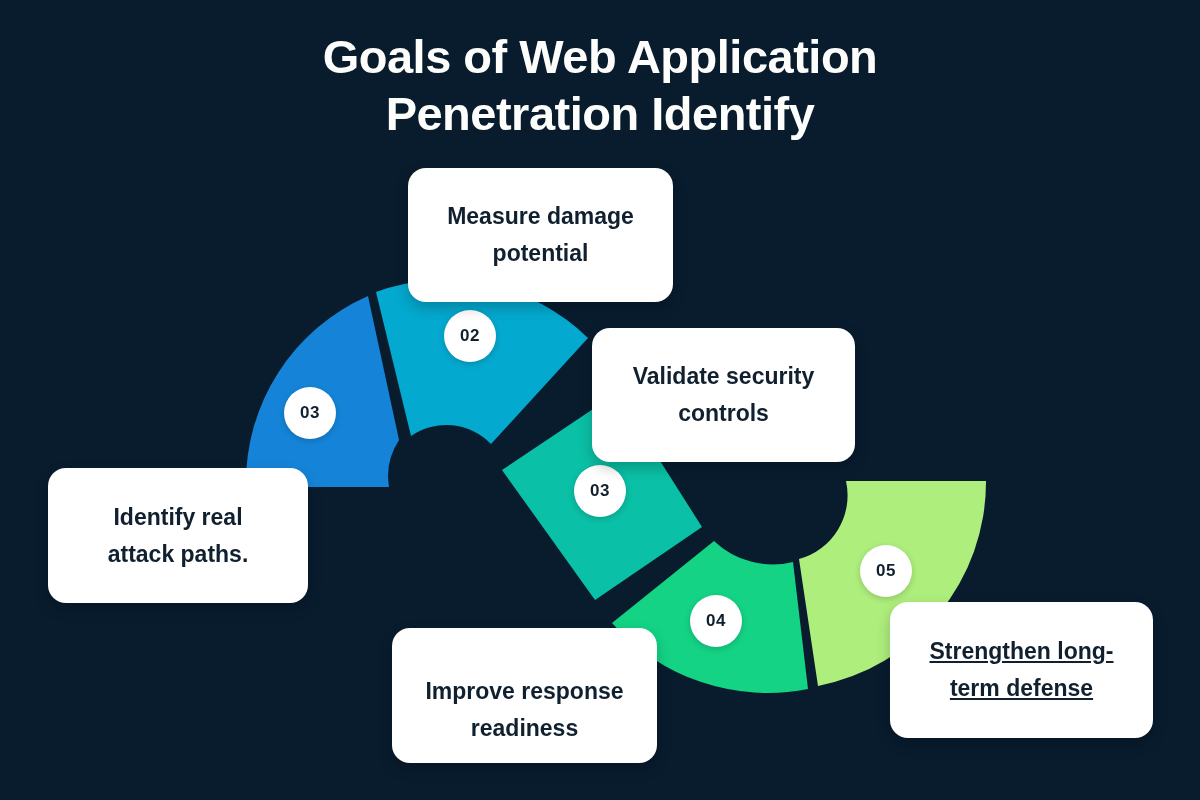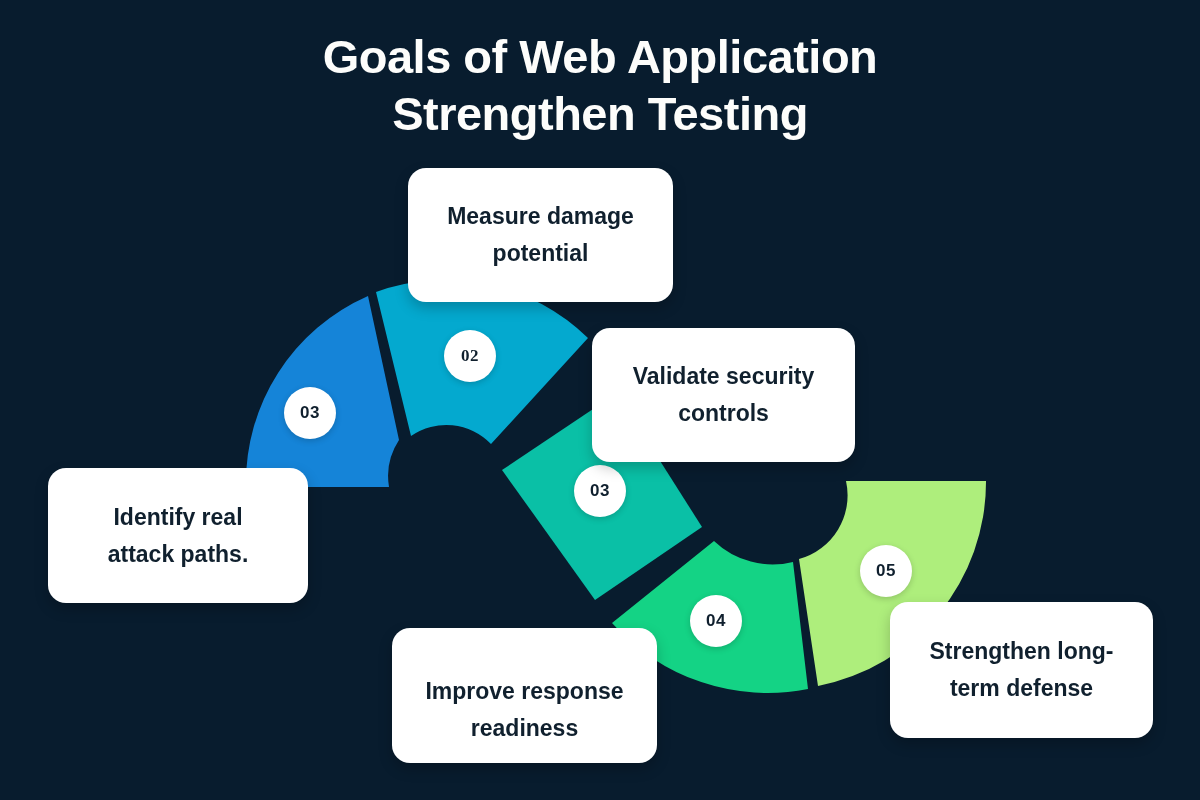--- a/index.html
+++ b/index.html
@@ -38,36 +38,36 @@
   
   .card-1{left:48px;top:468px;width:260px;height:135px;}
   .card-1 p{width:185px;}
   .card-2{left:408px;top:168px;width:265px;height:134px;}
   .card-2 p{width:212px;}
   .card-3{left:592px;top:328px;width:263px;height:134px;}
   .card-3 p{width:212px;}
   .card-4{left:392px;top:628px;width:265px;height:135px;}
   .card-4 p{width:222px;margin-top:28px;}
   .card-5{left:890px;top:602px;width:263px;height:136px;}
-  .card-5 p{width:215px;}
+  .card-5 p{width:215px;text-decoration:underline;}
   
   .badge-1{left:284px;top:387px;}
-  .badge-2{left:444px;top:330px;font-family:Liberation Serif, serif;}
+  .badge-2{left:444px;top:310px;}
   .badge-3{left:574px;top:465px;}
   .badge-4{left:690px;top:595px;}
   .badge-5{left:860px;top:545px;}
 </style>
 </head>
 <body>
 
 <div class="stage">
 
   <h1 class="title">
     <span>Goals of Web Application</span>
-    <span>Strengthen Testing</span>
+    <span>Penetration Identify</span>
   </h1>
 
   <svg class="arc" width="1200" height="800" viewBox="0 0 1200 800">
 
     <path d="M 246,487 A 204,204 0 0 1 368,296 L 399,440 A 66,66 0 0 0 389,487 Z" fill="#1584d8"></path>
     <path d="M 376,292 A 204,204 0 0 1 588,338 L 491,444 A 62,62 0 0 0 411,436 Z" fill="#04a9cf"></path>
     <path d="M 502,470 L 617,393 L 702,527 L 595,600 Z" fill="#0ac0a6"></path>
     <path d="M 714,541 L 612,623 A 208,208 0 0 0 808,689 L 793,562 A 85,85 0 0 1 714,541 Z" fill="#14d385"></path>
     <path d="M 818,686 A 208,208 0 0 0 986,481 L 846,481 A 66,66 0 0 1 799,559 Z" fill="#aeee7c"></path>
   </svg>

